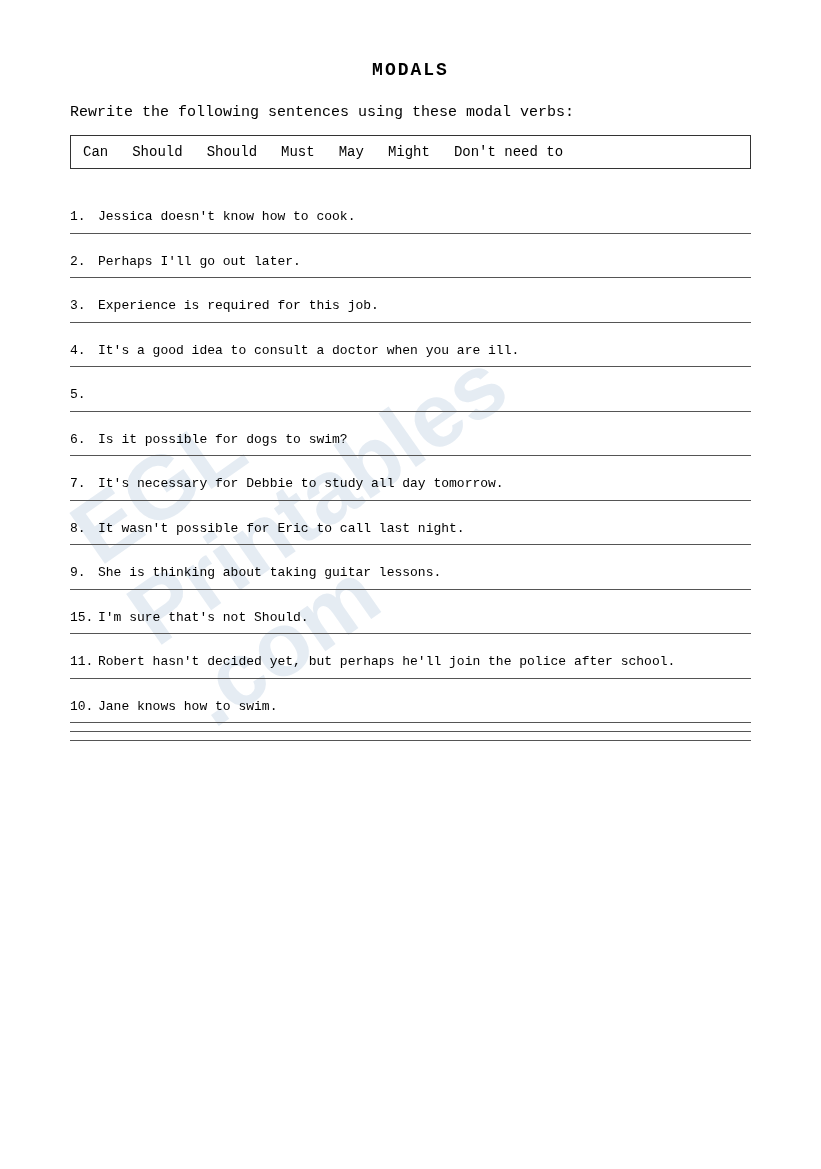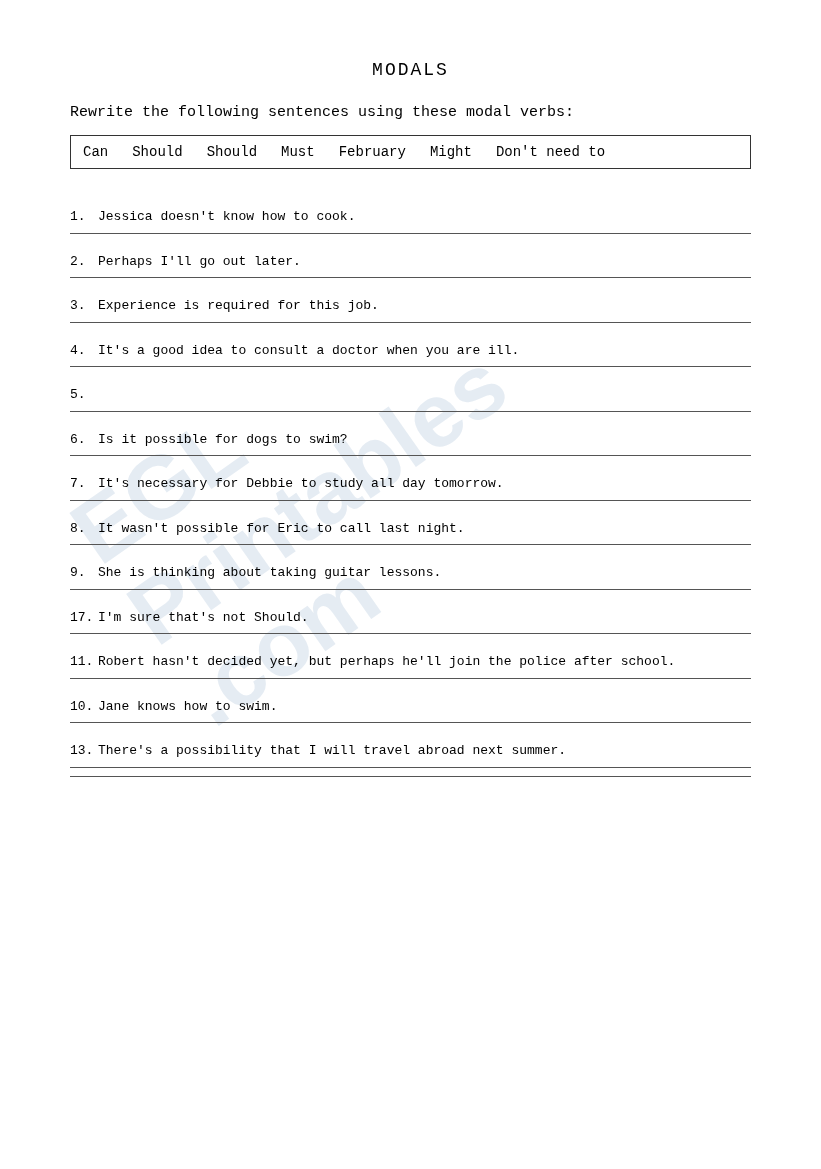--- a/index.html
+++ b/index.html
@@ -34,21 +34,21 @@
     }
 
     .content {
       position: relative;
       z-index: 1;
     }
 
     .page-title {
       text-align: center;
       font-size: 18px;
-      font-weight: normal;
+      font-weight: bold;
       letter-spacing: 2px;
       margin-bottom: 24px;
       font-family: 'Courier New', Courier, monospace;
     }
 
     .instruction {
       font-size: 15px;
       margin-bottom: 14px;
       font-family: 'Courier New', Courier, monospace;
     }
@@ -113,21 +113,21 @@
 <div class="content">
   <h1 class="page-title">MODALS</h1>
 
   <p class="instruction">Rewrite the following sentences using these modal verbs:</p>
 
   <div class="modal-box">
     <span class="modal-word">Can</span>
     <span class="modal-word">Should</span>
     <span class="modal-word">Should</span>
     <span class="modal-word">Must</span>
-    <span class="modal-word">February</span>
+    <span class="modal-word">May</span>
     <span class="modal-word">Might</span>
     <span class="modal-word">Don't need to</span>
   </div>
 
   <ol class="sentences-list">
   <li class="sentence-item">
         <div class="sentence-text">
           <span class="sentence-number">1.</span>
           <span>Jessica doesn't know how to cook.</span>
         </div>
@@ -192,21 +192,21 @@
       <li class="sentence-item">
         <div class="sentence-text">
           <span class="sentence-number">9.</span>
           <span>She is thinking about taking guitar lessons.</span>
         </div>
         <div class="sentence-line"></div>
         <div class="gap"></div>
       </li>
       <li class="sentence-item">
         <div class="sentence-text">
-          <span class="sentence-number">17.</span>
+          <span class="sentence-number">15.</span>
           <span>I'm sure that's not Should.</span>
         </div>
         <div class="sentence-line"></div>
         <div class="gap"></div>
       </li>
       <li class="sentence-item">
         <div class="sentence-text">
           <span class="sentence-number">11.</span>
           <span>Robert hasn't decided yet, but perhaps he'll join the police after school.</span>
         </div>
@@ -215,24 +215,20 @@
       </li>
       <li class="sentence-item">
         <div class="sentence-text">
           <span class="sentence-number">10.</span>
           <span>Jane knows how to swim.</span>
         </div>
         <div class="sentence-line"></div>
         <div class="gap"></div>
       </li>
       <li class="sentence-item">
-        <div class="sentence-text">
-          <span class="sentence-number">13.</span>
-          <span>There's a possibility that I will travel abroad next summer.</span>
-        </div>
         <div class="sentence-line"></div>
         <div class="gap"></div>
       </li>
       <li class="sentence-item">
         <div class="sentence-line"></div>
         <div class="gap"></div>
       </li>
     </ol>
 </div>
 

